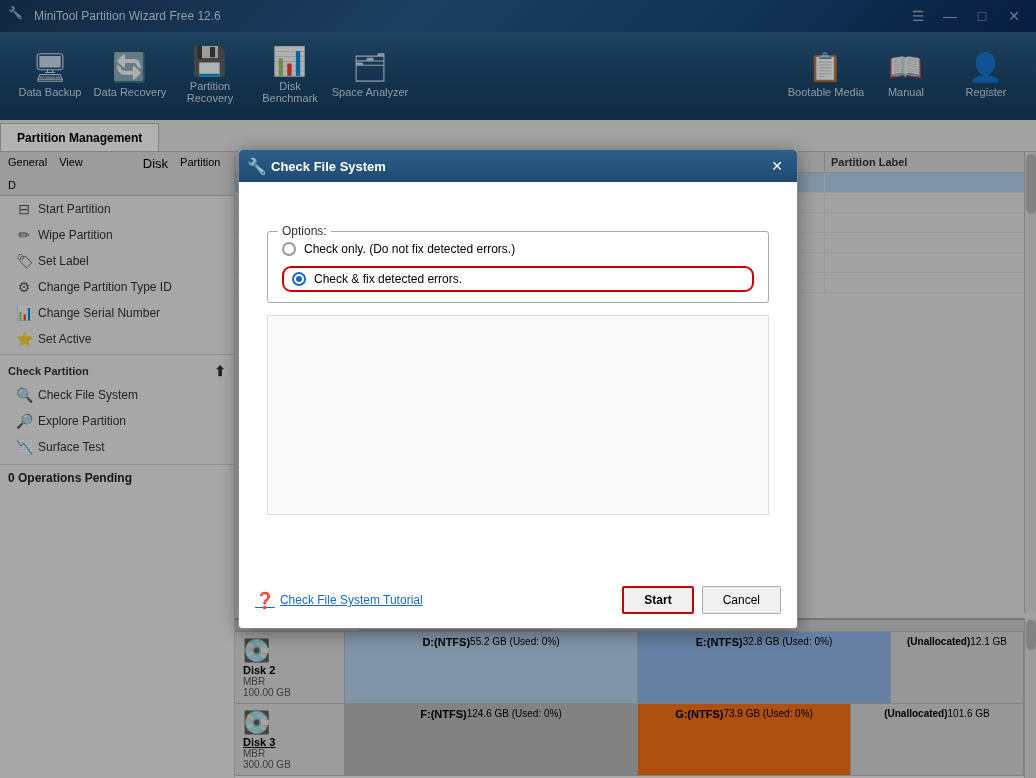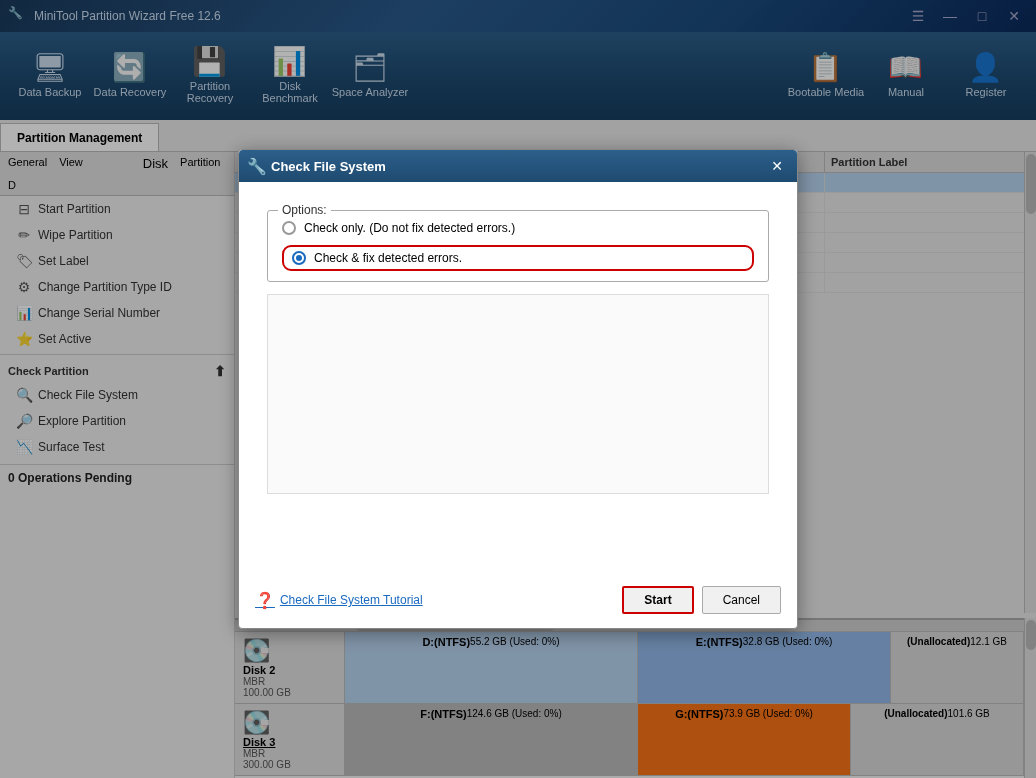--- a/index.html
+++ b/index.html
@@ -165,21 +165,21 @@
       padding: 0 8px;
       color: white;
       border-radius: 4px 4px 0 0;
     }
     .modal-title-icon { width: 18px; height: 18px; margin-right: 6px; font-size: 16px; }
     .modal-title-text { flex: 1; font-size: 13px; font-weight: 600; }
     .modal-close-btn {
       width: 24px; height: 20px; background: transparent; border: none; color: white;
       cursor: pointer; font-size: 14px; display: flex; align-items: center; justify-content: center;
     }
-    .modal-body { flex: 1; padding: 28px; }
+    .modal-body { flex: 1; padding: 28px; margin-top: 21px; }
     .options-group {
       border: 1px solid #aaa;
       border-radius: 3px;
       padding: 10px 14px;
       margin-bottom: 12px;
       position: relative;
     }
     .options-group-label {
       position: absolute;
       top: -8px; left: 10px;

